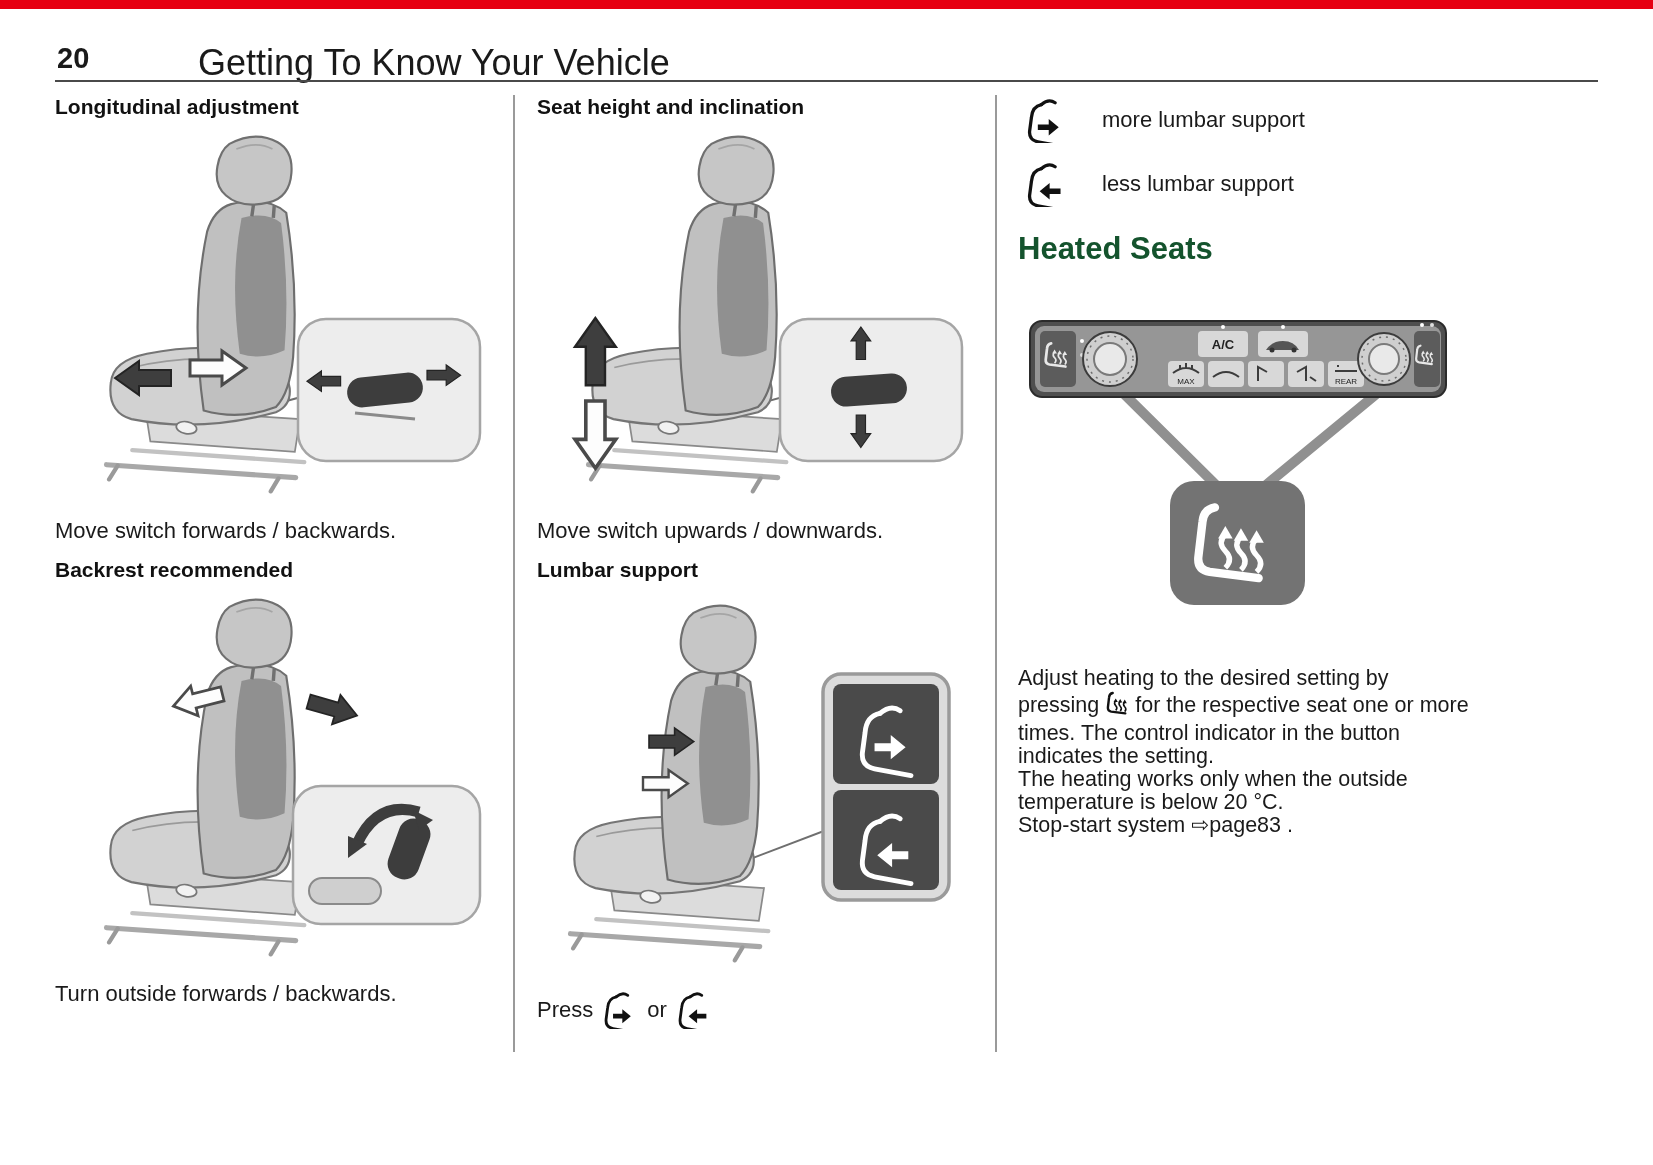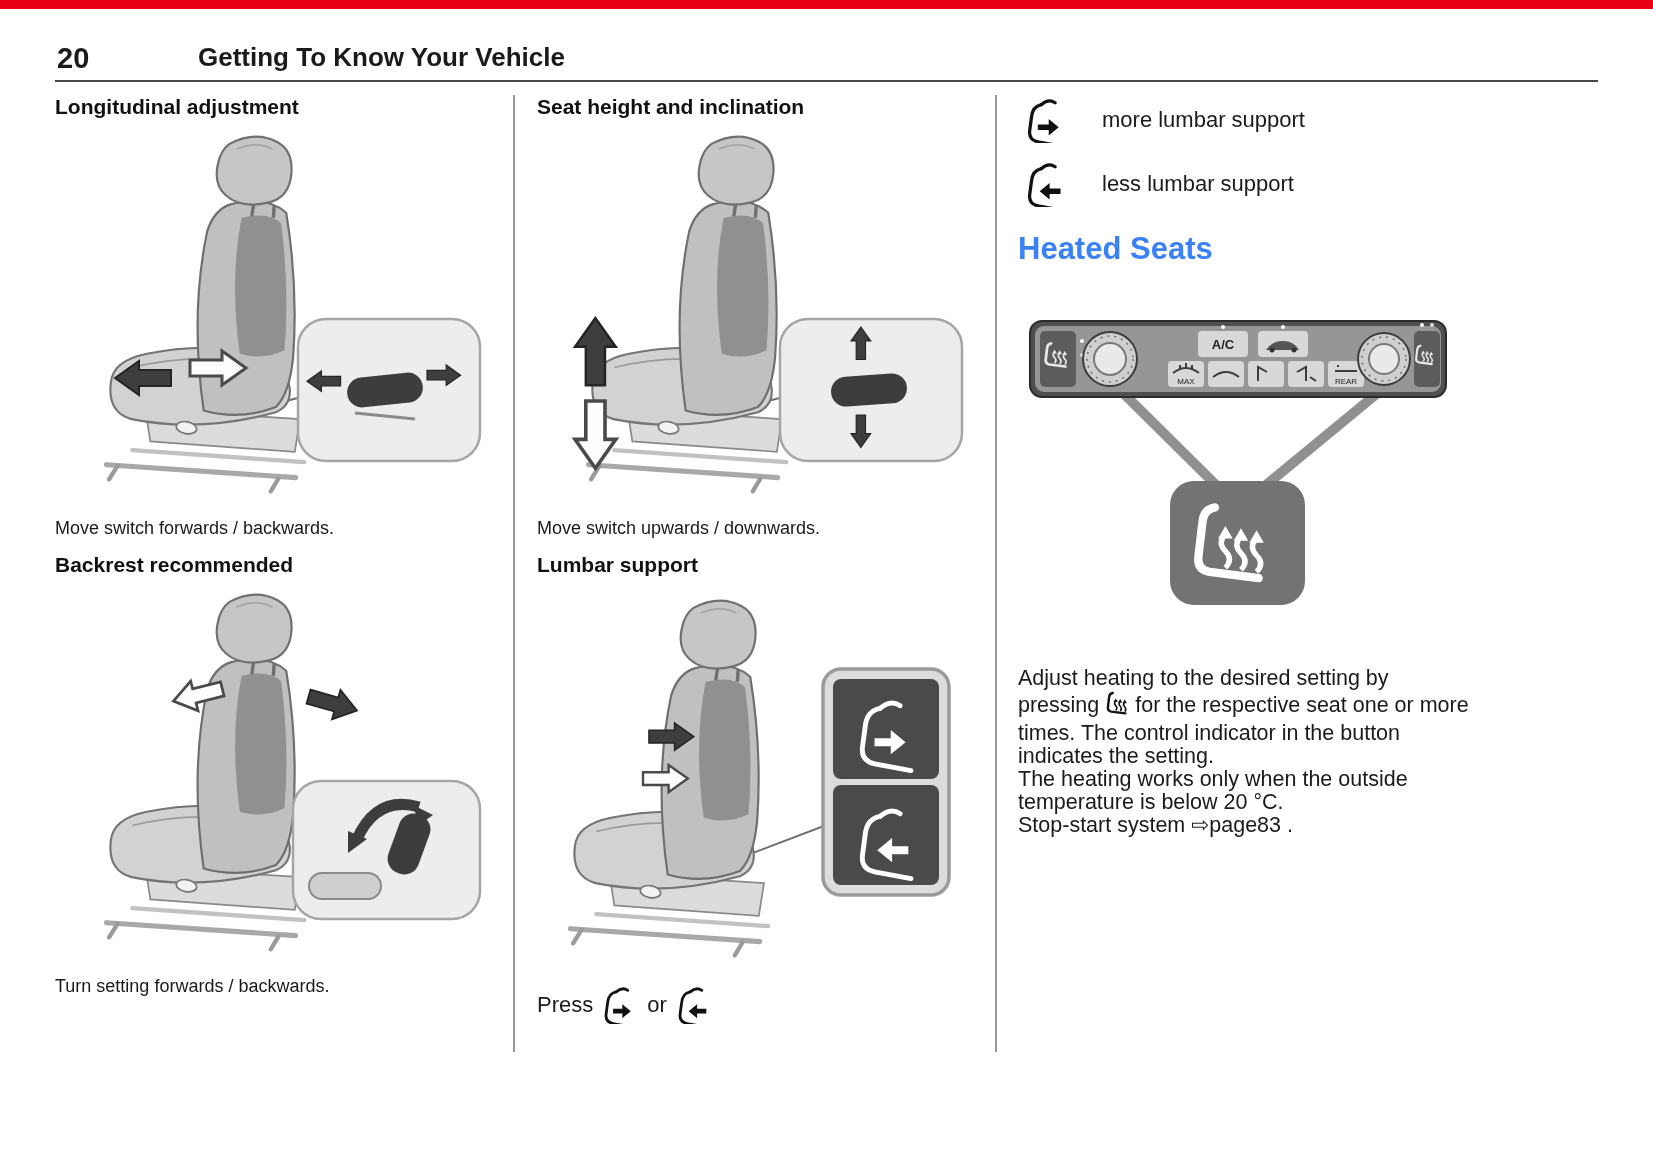--- a/index.html
+++ b/index.html
@@ -1,38 +1,38 @@
 <!DOCTYPE html>
 <html><head>
 <meta charset="utf-8">
 <style>
   *{box-sizing:border-box;margin:0;padding:0}
   html,body{width:1653px;height:1165px;background:#fff;overflow:hidden;
     font-family:"Liberation Sans",sans-serif;color:#1a1a1a;position:relative}
   .redbar{position:absolute;top:0;left:0;width:1653px;height:9px;background:#e60012}
   .pagenum{position:absolute;left:57px;top:42px;font-size:29px;font-weight:bold}
-  .pagetitle{position:absolute;left:198px;top:42px;font-size:26px;font-weight:bold}
+  .pagetitle{position:absolute;left:198px;top:42px;font-size:36px;font-weight:normal}
   .headrule{position:absolute;left:55px;top:80px;width:1543px;height:2px;background:#4a4a4a}
   .vdiv{position:absolute;top:95px;height:957px;width:2px;background:#9a9a9a}
   #vdiv1{left:513px}#vdiv2{left:995px}
   .col{position:absolute;top:95px}
   #col1{left:55px;width:432px}
   #col2{left:537px;width:432px}
   #col3{left:1018px;width:460px}
   h3.sec{font-size:21px;font-weight:bold;margin:0 0 4px;color:#111}
   .fig{margin:4px 0 10px}
   .fig svg{display:block}
-  p.caption{font-size:18px;margin:4px 0 14px;color:#1a1a1a}
+  p.caption{font-size:22px;margin:4px 0 14px;color:#1a1a1a}
   .pressline{display:flex;align-items:center;font-size:22px;margin-top:6px}
   .pressline .picon{color:#111;margin:0 10px;display:inline-flex}
   
   .legend-row{position:absolute;left:8px;display:flex;align-items:center}
   .licon{color:#111;display:inline-flex;width:40px;justify-content:center}
   .legend-label{font-size:22px;margin-left:36px}
-  .heated-title{position:absolute;left:0;top:136px;font-size:31px;font-weight:bold;color:#3b82f6}
+  .heated-title{position:absolute;left:0;top:136px;font-size:31px;font-weight:bold;color:#14532d}
   .heatfig{position:absolute;left:0;top:218px}
   .textblock{position:absolute;left:0;top:572px;width:452px;font-size:21.5px;line-height:23px}
   .textblock p{margin:0}
   .inline-icon{display:inline-block;vertical-align:-5px;color:#111;margin:0 2px 0 6px}
   
   .arr-dark{fill:#3e3e3e;stroke:#242424;stroke-width:2}
   .arr-white{fill:#fdfdfd;stroke:#4a4a4a;stroke-width:3}
   .inset{fill:#ededed;stroke:#a5a5a5;stroke-width:2.5}
   .callout{stroke:#6f6f6f;stroke-width:2}
   .cline{stroke:#909090;stroke-width:10;fill:none;stroke-linecap:round}
@@ -128,21 +128,21 @@
         <g>
           <rect class="inset" x="238" y="200" width="187" height="138" rx="28"></rect>
           <rect x="254" y="292" width="72" height="26" rx="13" fill="#cfcfcf" stroke="#8a8a8a" stroke-width="2"></rect>
           <rect x="338" y="232" width="32" height="62" rx="15" fill="#3d3d3d" transform="rotate(20 354 263)"></rect>
           <path d="M302 258 Q322 214 364 226" fill="none" stroke="#3d3d3d" stroke-width="11"></path>
           <path d="M293 272 l0 -22 l19 8 z" fill="#3d3d3d"></path>
           <path d="M378 234 l-20 -10 l6 20 z" fill="#3d3d3d"></path>
         </g>
       </svg>
     </div>
-    <p class="caption">Turn setting forwards / backwards.</p>
+    <p class="caption">Turn outside forwards / backwards.</p>
   </section>
 
   <section class="col" id="col2">
     <h3 class="sec">Seat height and inclination</h3>
     <div class="fig">
       <svg width="430" height="385" viewBox="0 0 430 385">
         <line class="callout" x1="133" y1="305" x2="268" y2="268"></line>
         <use href="#seat" transform="translate(30,2) scale(0.86)"></use>
         <use href="#arrU" class="arr-dark" transform="translate(38,195) scale(1.2)"></use>
         <use href="#arrD" class="arr-white" transform="translate(38,278) scale(1.2)"></use>

